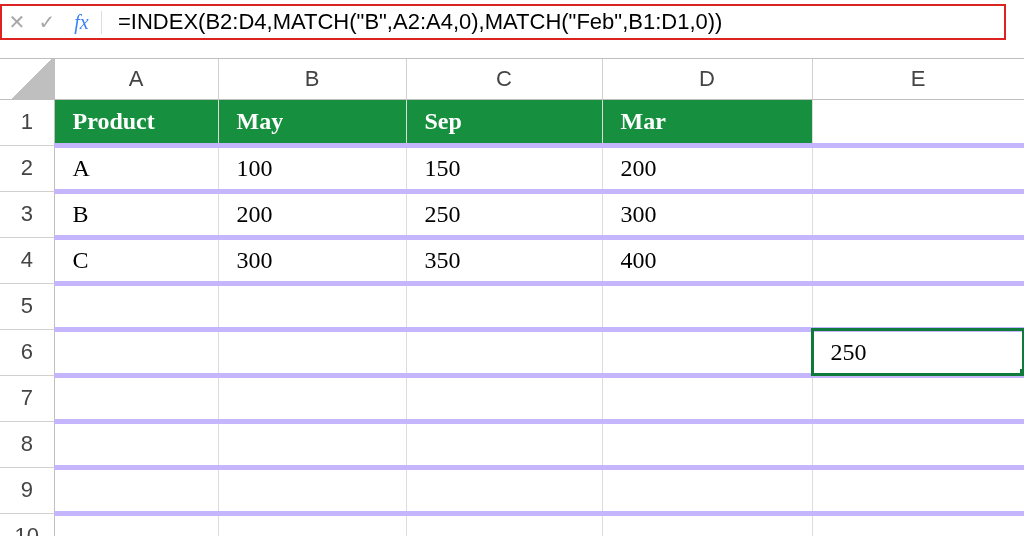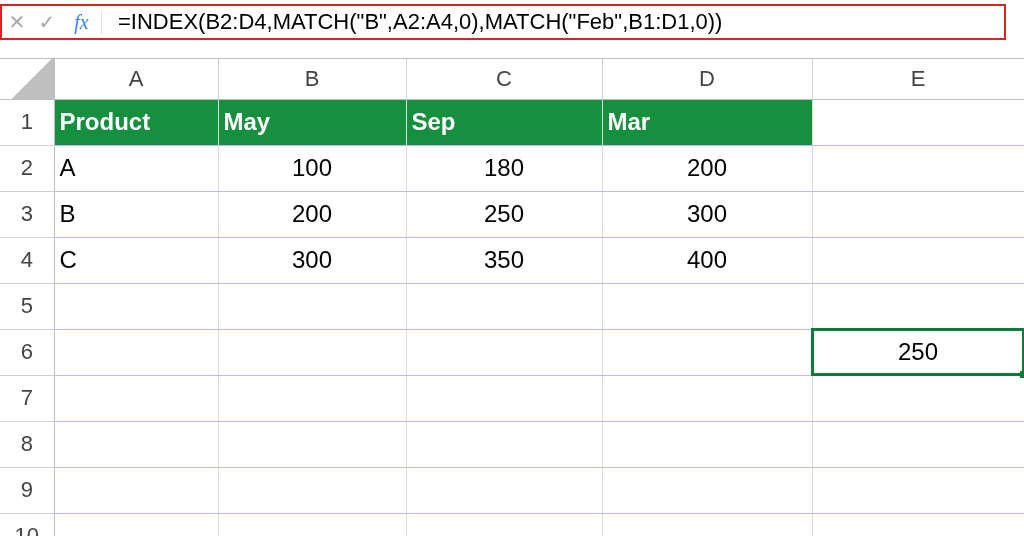--- a/index.html
+++ b/index.html
@@ -117,34 +117,35 @@
     border-right: 1px solid #bfbfbf;
     border-bottom: 1px solid #d0d0d0;
     font-weight: 400;
     font-size: 22px;
     color: #444;
     text-align: center;
     background: #fff;
   }
   td.cell {
     border-right: 1px solid #dcdcdc;
-    border-bottom: 1px solid #c4b5fd;
+    border-bottom: 5px solid #c4b5fd;
     height: 46px;
-    padding: 0 5px;
+    padding: 0 18px;
     font-size: 24px;
     color: #000;
     position: relative;
+    font-family: Liberation Serif, serif;
   }
   tr.header-row td.cell {
     background: #168f3e;
     color: #fff;
     font-weight: 700;
     font-size: 24px;
   }
-  td.num { text-align: center; }
+  td.num { text-align: left; }
   td.txt { text-align: left; }
   td.selected {
     outline: 3px solid #0f7b3a;
     outline-offset: -2px;
   }
   td.selected::after {
     content: "";
     position: absolute;
     right: -3px;
     bottom: -3px;
@@ -191,21 +192,21 @@
         <td class="cell txt" style="font-weight:700">Product</td>
         <td class="cell txt" style="font-weight:700">May</td>
         <td class="cell txt" style="font-weight:700">Sep</td>
         <td class="cell txt" style="font-weight:700">Mar</td>
         <td class="cell" style="background:#fff"></td>
       </tr>
       <tr>
         <th class="row-head">2</th>
         <td class="cell txt">A</td>
         <td class="cell num">100</td>
-        <td class="cell num">180</td>
+        <td class="cell num">150</td>
         <td class="cell num">200</td>
         <td class="cell"></td>
       </tr>
       <tr>
         <th class="row-head">3</th>
         <td class="cell txt">B</td>
         <td class="cell num">200</td>
         <td class="cell num">250</td>
         <td class="cell num">300</td>
         <td class="cell"></td>

